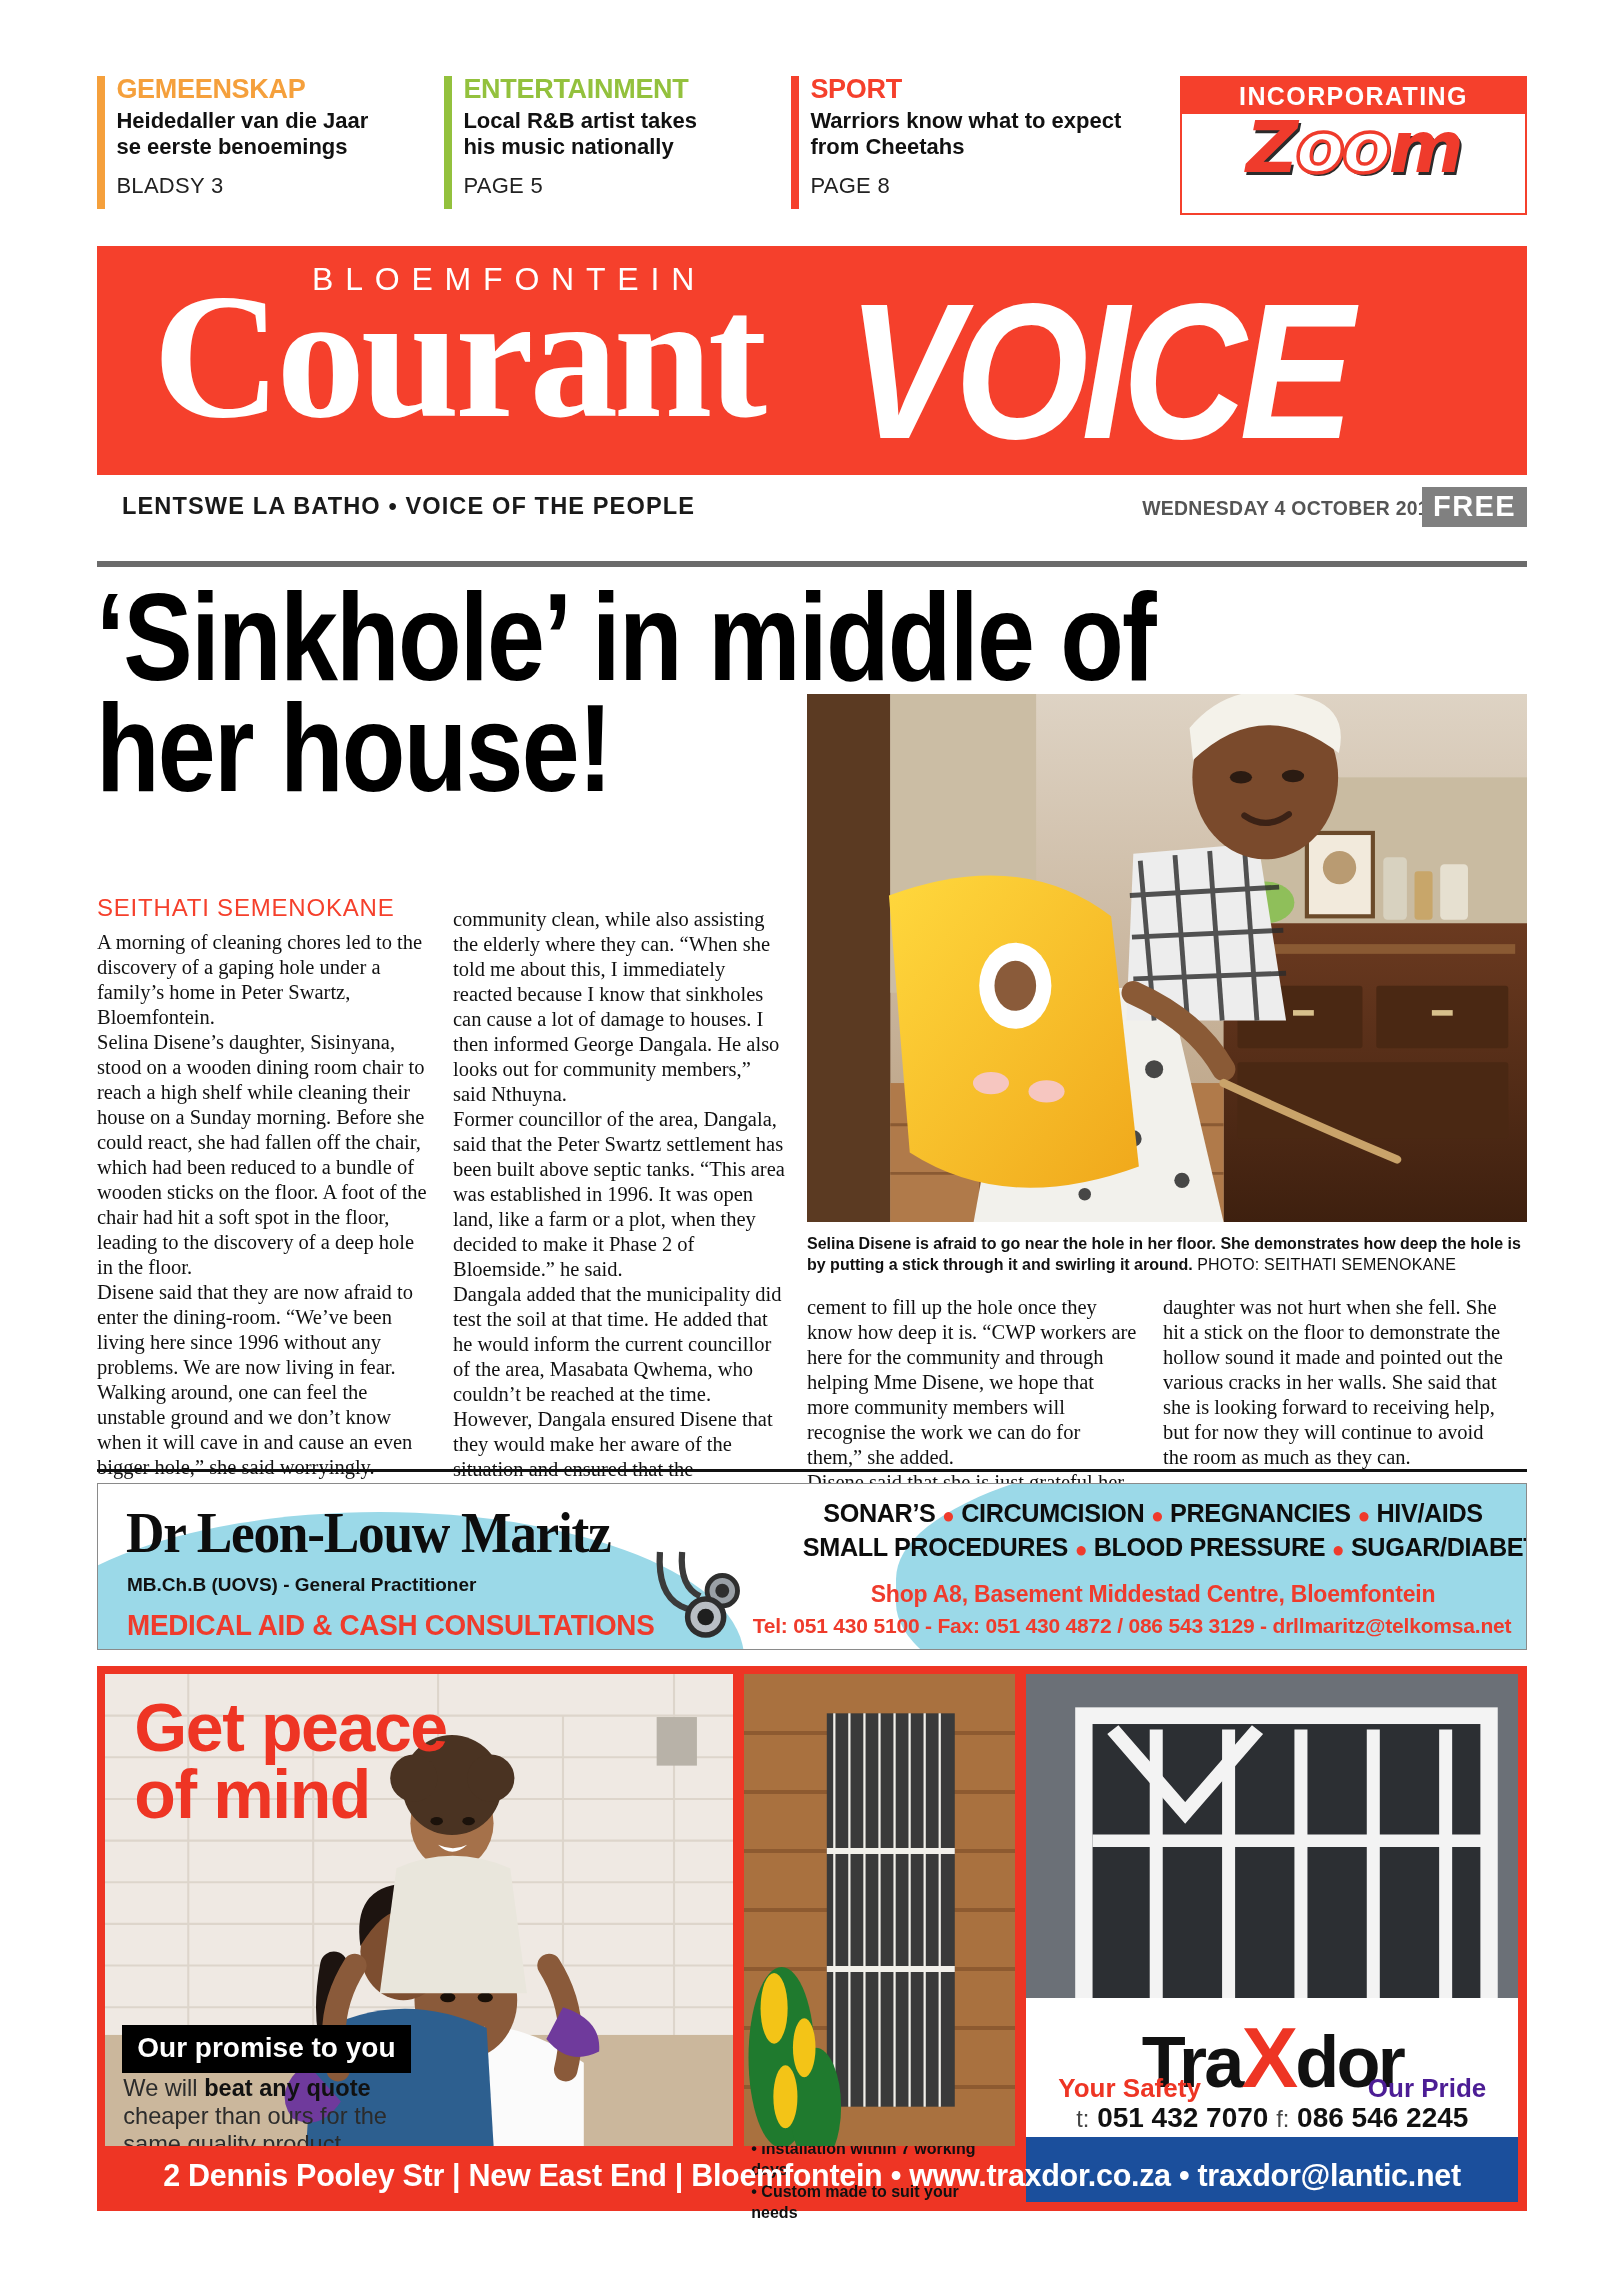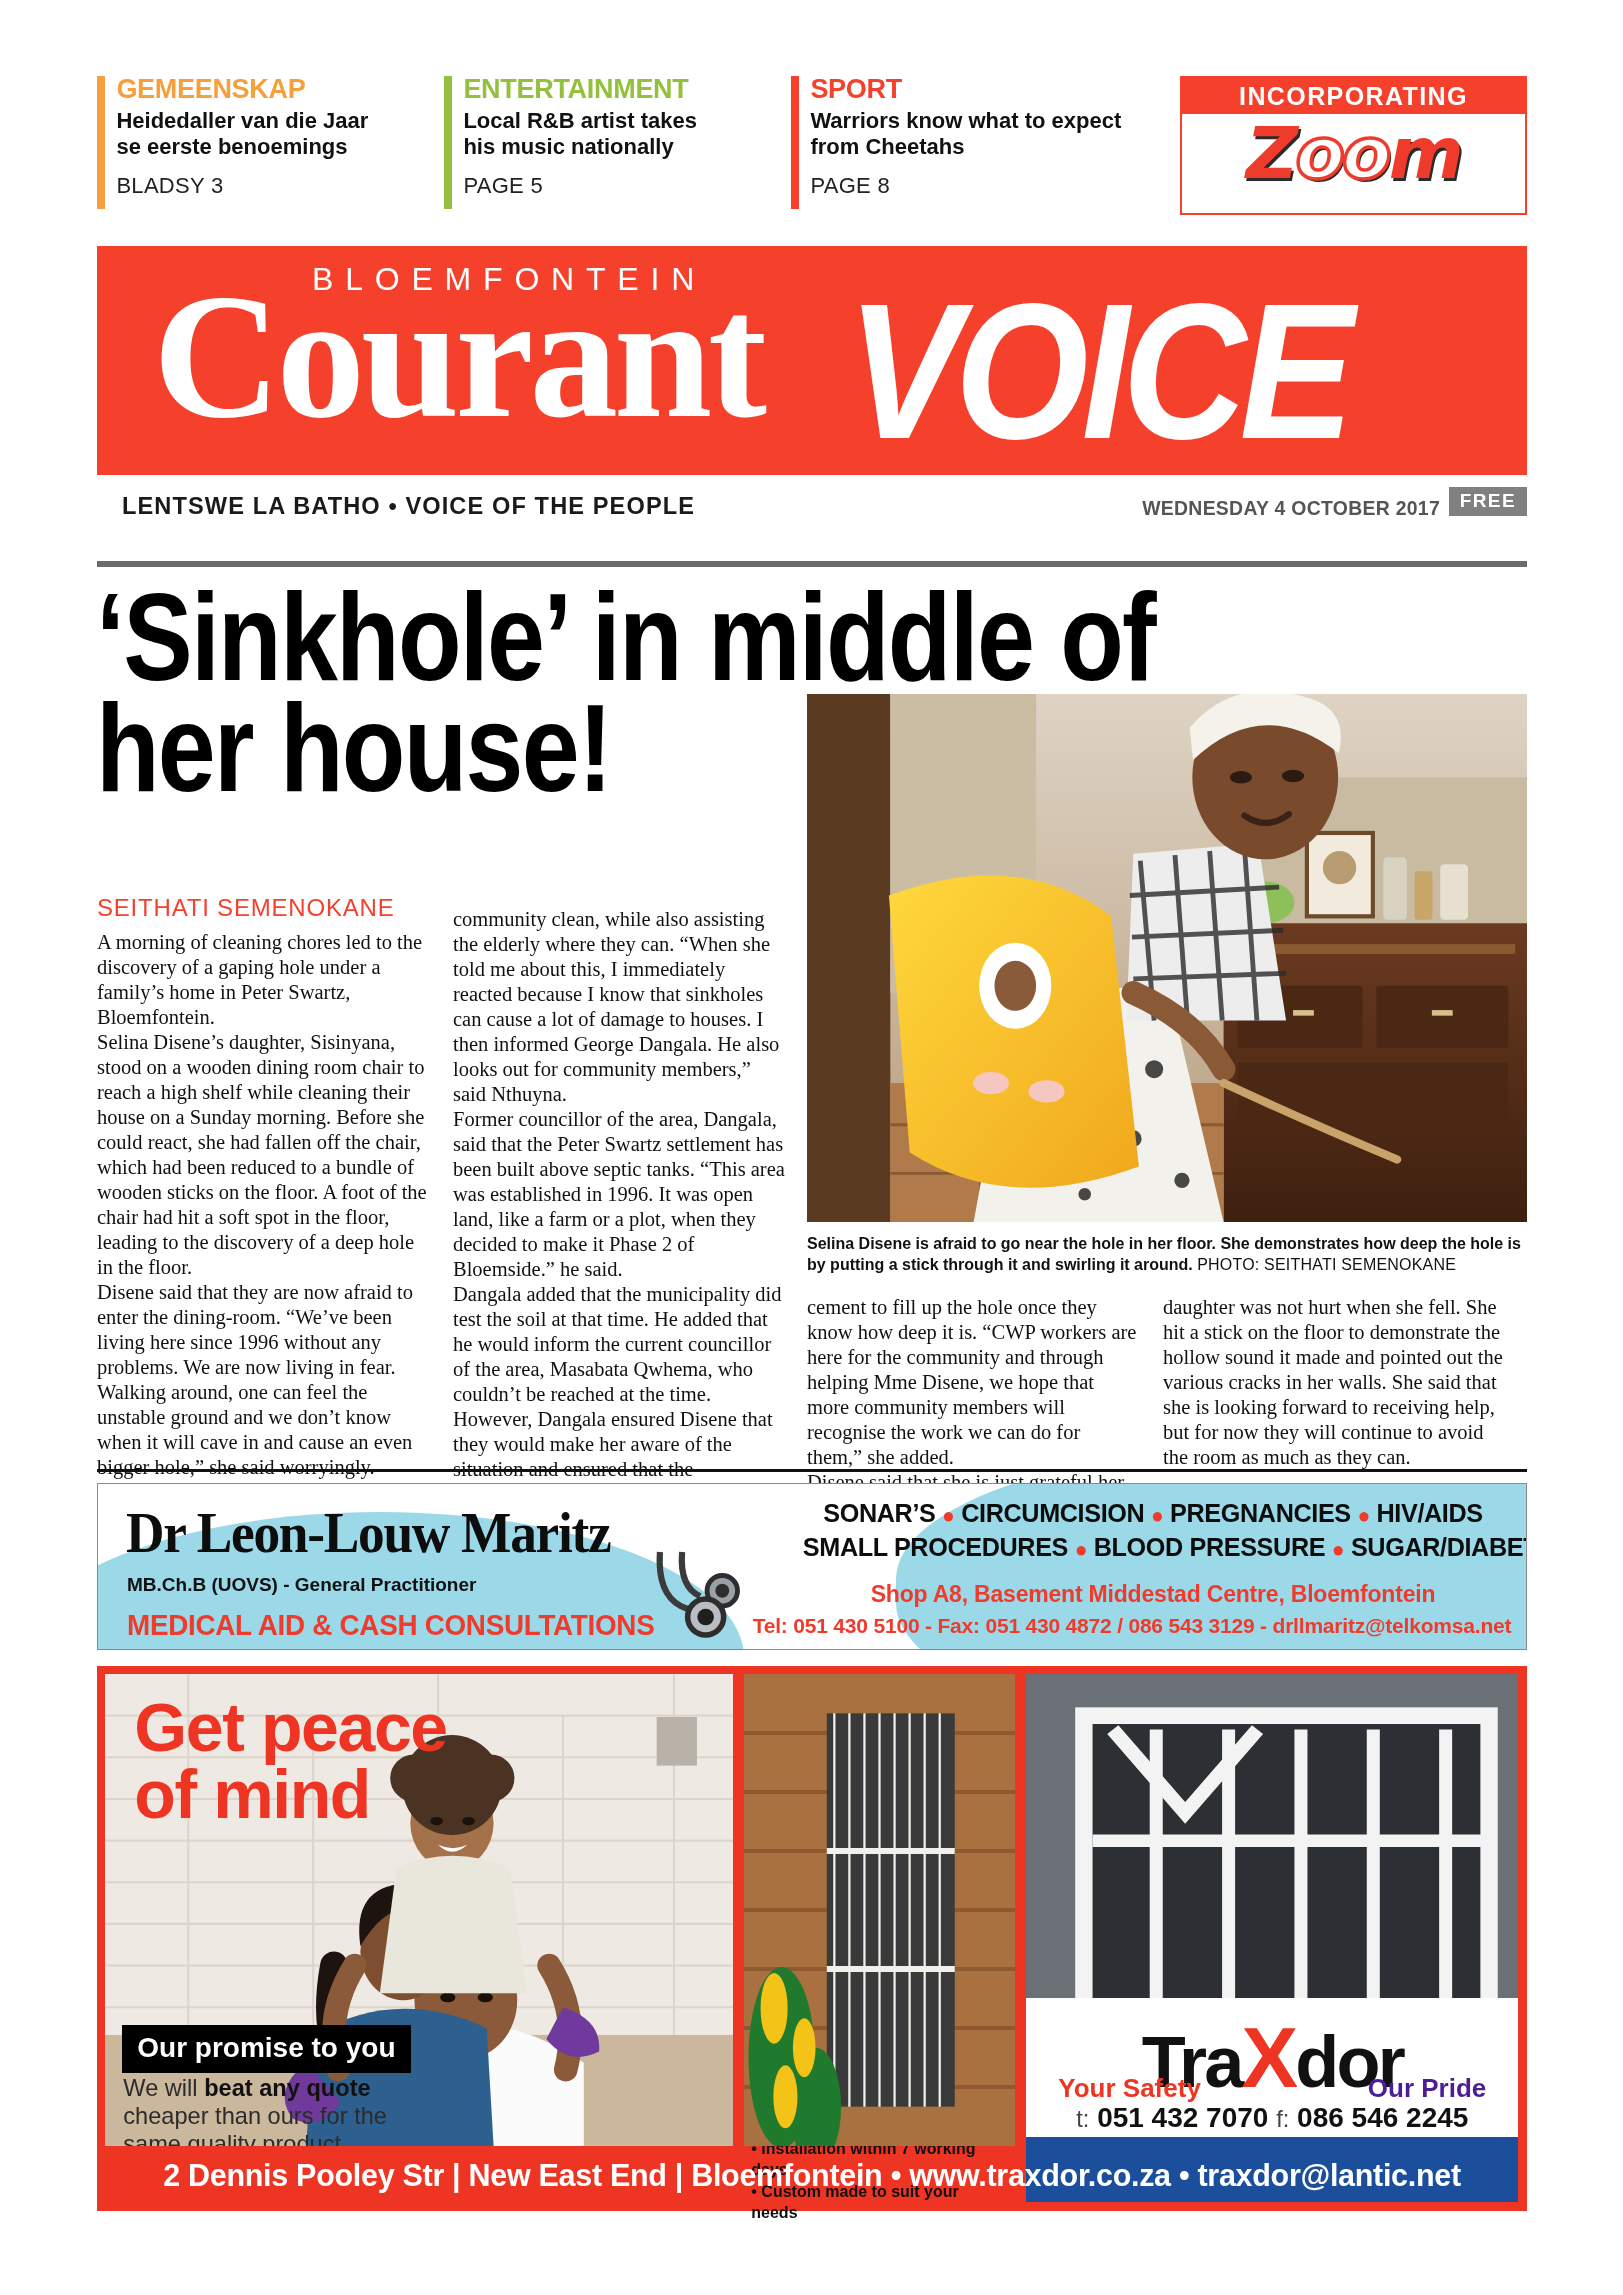--- a/index.html
+++ b/index.html
@@ -17,39 +17,39 @@
   .teaser .kicker{font-size:27px;font-weight:bold;letter-spacing:-0.3px;line-height:1;margin:0 0 4.9px 0;font-stretch:condensed;}
   .teaser .tline{font-size:22px;font-weight:bold;line-height:1.2;color:#111;}
   .teaser .pageref{position:absolute;left:19.4px;top:97px;font-size:22px;color:#222;letter-spacing:0.3px;}
   .t1 .bar{background:#f5a03c;} .t1 .kicker{color:#f5a03c;}
   .t2 .bar{background:#93c13d;} .t2 .kicker{color:#93c13d;}
   .t3 .bar{background:#f5402c;} .t3 .kicker{color:#f5402c;}
 
   
   .zoombox{position:absolute;left:1180px;top:76px;width:347px;height:139px;border:2.1px solid #f5402c;background:#fff;box-sizing:border-box;}
   .zoombox .inc{background:#f5402c;color:#fff;font-size:25px;font-weight:bold;letter-spacing:1.4px;text-align:center;line-height:36px;height:36px;}
-  .zoombox .zwrap{height:72px;display:flex;align-items:flex-end;justify-content:center;}
+  .zoombox .zwrap{height:72px;display:flex;align-items:flex-start;justify-content:center;}
   .zoomword{font-size:72px;font-weight:bold;font-style:italic;color:#ef3b2c;line-height:.92;
             letter-spacing:-2.8px;
             text-shadow:2.1px 2.8px 0 #2b2b2b;
             font-family:"DejaVu Sans",sans-serif;}
   .zoomword .oo{color:#fff;-webkit-text-stroke:3.5px #ef3b2c;}
 
   
   .masthead{position:absolute;left:97px;top:246px;width:1430px;height:229px;background:#f5402c;overflow:hidden;}
   .mh-inner{position:absolute;left:28px;top:0px;width:1388px;height:229px;}
   .mh-bloem{position:absolute;left:187px;top:15px;font-size:32px;letter-spacing:11.8px;color:#ffffff;font-weight:400;font-family:"Liberation Sans",sans-serif;}
   .mh-courant{position:absolute;left:28px;top:22px;font-size:177px;line-height:177px;color:#fff;font-family:"Liberation Serif",serif;font-weight:bold;letter-spacing:-4.2px;}
   .mh-voice{position:absolute;left:722px;top:28px;font-size:172px;line-height:172px;color:#fff;font-weight:bold;font-style:italic;letter-spacing:-7px;font-family:"Liberation Sans",sans-serif;transform:scaleY(1.12);transform-origin:left top;}
 
   
   .datebar{position:absolute;left:97px;top:486px;width:1430px;height:43px;}
   .slogan{position:absolute;left:25px;top:7px;font-size:23.6px;font-weight:bold;letter-spacing:1.1px;color:#1a1a1a;}
   .dateline{position:absolute;right:87px;top:11px;font-size:19.4px;font-weight:bold;color:#555;letter-spacing:0.3px;}
-  .freebadge{position:absolute;right:0px;top:1.4px;background:#808080;color:#fff;font-size:19px;font-weight:bold;padding:2.8px 11px 4.2px;letter-spacing:1.4px;}
+  .freebadge{position:absolute;right:0px;top:1.4px;background:#808080;color:#fff;font-size:29px;font-weight:bold;padding:2.8px 11px 4.2px;letter-spacing:1.4px;}
   .ruleblk{position:absolute;left:97px;top:561px;width:1430px;height:6.2px;background:#6b6b6b;}
 
   
   .headline{position:absolute;left:96px;top:582px;width:1388px;z-index:4;
             font-size:124px;line-height:111px;font-weight:bold;color:#000;letter-spacing:-2.1px;
             font-family:"Liberation Sans",sans-serif;transform:scaleX(.84);transform-origin:left top;}
   .headline span{display:block;white-space:nowrap;}
 
   
   .leadphoto{position:absolute;left:807px;top:694px;width:720px;height:528px;overflow:hidden;background:#c8b49a;z-index:2;}

